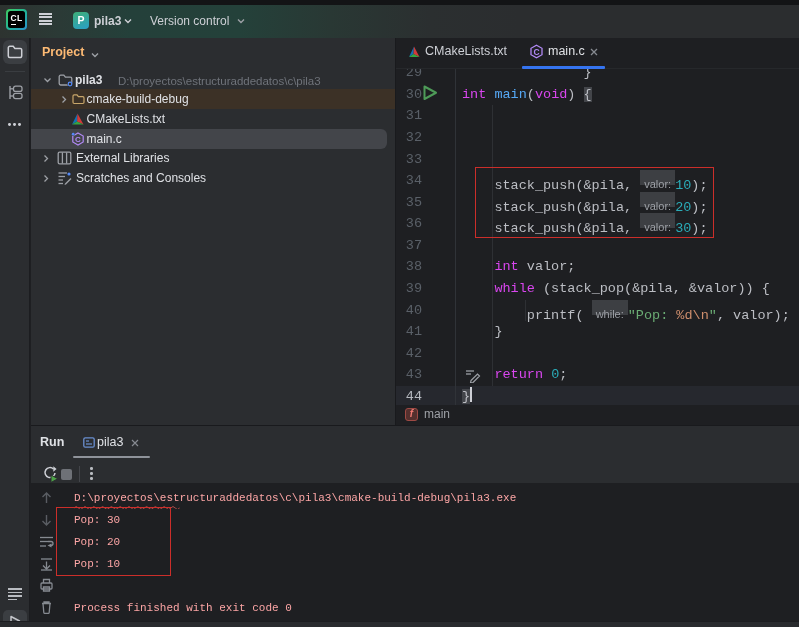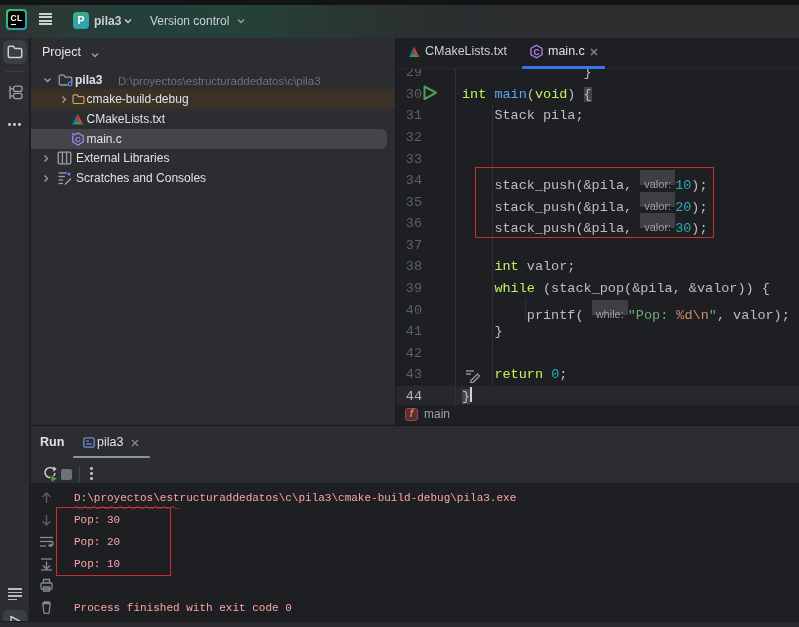--- a/index.html
+++ b/index.html
@@ -13,21 +13,21 @@
 #stripe{position:absolute;left:0;top:38px;width:30px;height:589px;background:#2b2d30;border-right:1px solid #1c1d20}
 
 #project{position:absolute;left:31px;top:38px;width:364px;height:387px;background:#2b2d30}
 .trow{position:absolute;left:0;width:364px;height:20px;line-height:20px;color:#dfe1e5;font-size:12px}
 
 #editor{position:absolute;left:395px;top:38px;width:404px;height:387px;background:#1e1f22;border-left:1px solid #191a1d;overflow:hidden}
 #tabbar{position:absolute;left:0;top:0;width:404px;height:31px;background:#1e1f22;border-bottom:1px solid #26282b}
 #code{position:absolute;left:0;top:31px;width:404px;height:336px;overflow:hidden}
 .cl{position:absolute;left:66px;height:22px;line-height:22px;font-family:"Liberation Mono",monospace;font-size:13.5px;white-space:pre;color:#bcbec4}
 .ln{position:absolute;left:0;width:26px;height:22px;line-height:22px;text-align:right;font-family:"Liberation Mono",monospace;font-size:13.5px;color:#5a6068}
-.kw{color:#bef264}.fn{color:#56a8f5}.num{color:#2aacb8}.str{color:#6aab73}.esc{color:#cf8e6d}
+.kw{color:#d946ef}.fn{color:#56a8f5}.num{color:#2aacb8}.str{color:#6aab73}.esc{color:#cf8e6d}
 .hint{display:inline-block;background:#3d3f43;color:#9da0a6;font-family:"Liberation Sans",sans-serif;font-size:11px;border-radius:0;padding:7px 4px;height:15px;line-height:15px;vertical-align:1px}
 .brace{background:#43454a}
 
 #breadcrumb{position:absolute;left:395px;top:405px;width:404px;height:20px;background:#1e1f22;border-left:1px solid #191a1d}
 
 #runpanel{position:absolute;left:31px;top:425px;width:768px;height:195px;background:#2b2d30;border-top:1px solid #191a1d}
 #console{position:absolute;left:0px;top:57px;width:768px;height:138px;background:#1e1f22}
 .conline{position:absolute;left:43px;font-family:"Liberation Mono",monospace;font-size:11px;white-space:pre;color:#fca5a5;height:22px;line-height:22px}
 
 #statusbar{position:absolute;left:0;top:621px;width:799px;height:6px;background:#292b2e;border-top:1px solid #1c1d20}
@@ -88,21 +88,21 @@
     <div style="position:absolute;top:7.2px;width:14px;height:1.6px;background:#b9bcc1"></div>
     <div style="position:absolute;top:10.8px;width:9px;height:1.6px;background:#b9bcc1"></div>
   </div>
 
   <div class="abs" style="left:3px;top:572px;width:24px;height:17px;border-radius:5px 5px 0 0;background:#3b3e42"></div>
   <svg class="abs" style="left:9px;top:577px" width="13" height="12">
       <path d="M2,1.5 L10.5,6 L2,10.5 z" fill="none" stroke="#c3c5ca" stroke-width="1.5" stroke-linejoin="round"></path>
     </svg>
 </div>
 <div id="project">
-  <div class="abs" style="left:11px;top:7px;font-weight:normal;color:#e5e5e5;font-size:12.5px">Project</div>
+  <div class="abs" style="left:11px;top:7px;font-weight:bold;color:#fdba74;font-size:12.5px">Project</div>
   <svg class="abs" style="left:59px;top:13px" width="10" height="8">
       <polyline points="2,2.5 5,5.5 8,2.5" fill="none" stroke="#9da0a6" stroke-width="1.4"></polyline>
     </svg>
 
   <div class="trow" style="top:31.5px">
     <svg class="abs" style="left:12px;top:7px" width="9" height="7">
         <polyline points="1.5,1.5 4.5,4.5 7.5,1.5" fill="none" stroke="#9da0a6" stroke-width="1.3"></polyline>
       </svg>
     <svg class="abs" style="left:27px;top:3px" width="15" height="14">
       <path d="M1.2,3.6 a1.4,1.4 0 0 1 1.4,-1.4 h3.2 l1.6,2 h5 a1.4,1.4 0 0 1 1.4,1.4 v5 a1.4,1.4 0 0 1 -1.4,1.4 h-9.8 a1.4,1.4 0 0 1 -1.4,-1.4 z" fill="none" stroke="#9da0a6" stroke-width="1.3"></path>
@@ -212,21 +212,20 @@
     <svg class="abs" style="left:25px;top:15px" width="18" height="18">
         <path d="M3.5,2.5 L15,8.75 L3.5,15 z" fill="none" stroke="#4e9b58" stroke-width="2" stroke-linejoin="round"></path>
       </svg>
     <svg class="abs" style="left:69px;top:300px" width="16" height="14">
       <line x1="1" y1="2" x2="9" y2="2" stroke="#9da0a6" stroke-width="1.3"></line>
       <line x1="1" y1="5" x2="6" y2="5" stroke="#9da0a6" stroke-width="1.3"></line>
       <path d="M6,11.5 L12.5,5 l2,2 L8,13.5 l-2.5,0.5 z" fill="none" stroke="#9da0a6" stroke-width="1.2"></path>
     </svg>
     <div class="cl" style="top:-6.8px">               }</div>
     <div class="cl" style="top:14.8px"><span class="kw">int</span> <span class="fn">main</span>(<span class="kw">void</span>) <span class="brace">{</span></div>
-    <div class="cl" style="top:36.3px">    Stack pila;</div>
     <div class="cl" style="top:101.1px">    stack_push(&amp;pila, <span class="hint">valor:</span><span class="num">10</span>);</div>
     <div class="cl" style="top:122.6px">    stack_push(&amp;pila, <span class="hint">valor:</span><span class="num">20</span>);</div>
     <div class="cl" style="top:144.2px">    stack_push(&amp;pila, <span class="hint">valor:</span><span class="num">30</span>);</div>
     <div class="cl" style="top:187.3px">    <span class="kw">int</span> valor;</div>
     <div class="cl" style="top:208.9px">    <span class="kw">while</span> (stack_pop(&amp;pila, &amp;valor)) {</div>
     <div class="cl" style="top:230.5px">        printf( <span class="hint">while:</span><span class="str">"Pop: </span><span class="esc">%d\n</span><span class="str">"</span>, valor);</div>
     <div class="cl" style="top:252.0px">    }</div>
     <div class="cl" style="top:295.2px">    <span class="kw">return</span> <span class="num">0</span>;</div>
     <div class="cl" style="top:316.7px"><span class="brace">}</span><span style="display:inline-block;width:1.5px;height:15px;background:#ced0d6;vertical-align:-2px"></span></div>
   </div>

